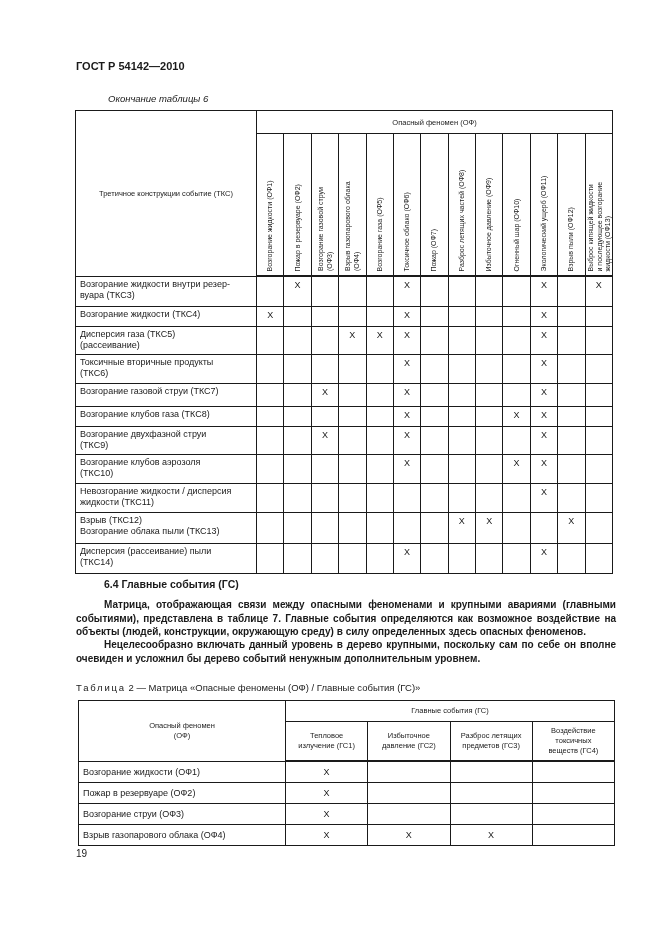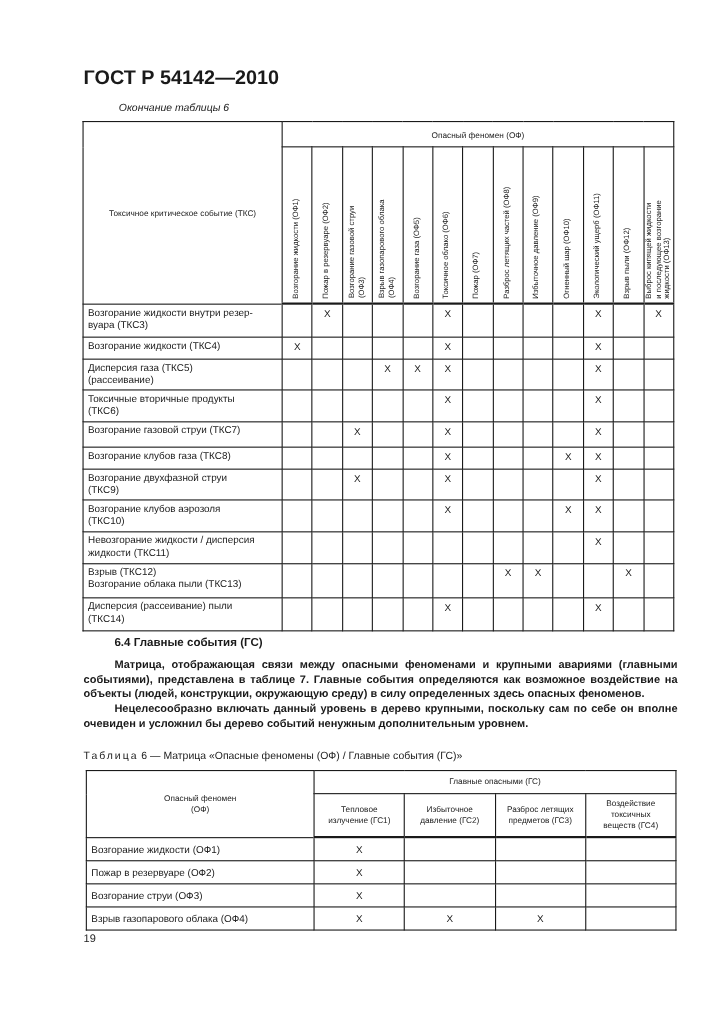--- a/index.html
+++ b/index.html
@@ -1,18 +1,18 @@
 <!DOCTYPE html>
 <html><head>
 <meta charset="utf-8">
 <style>
   html, body { margin: 0; padding: 0; background: #ffffff; }
   body { width: 661px; height: 936px; position: relative; overflow: hidden;
          font-family: "Liberation Sans", sans-serif; color: #1a1a1a; }
-  .doc-title { position: absolute; left: 76px; top: 60px; font-size: 18px; font-weight: bold; }
+  .doc-title { position: absolute; left: 76px; top: 60px; font-size: 11px; font-weight: bold; }
   .cont-caption { position: absolute; left: 76px; top: 93px; font-size: 9.5px; font-style: italic; margin-left: 32px; }
   table { border-collapse: collapse; position: absolute; table-layout: fixed; }
   td, th { border: 1px solid #1a1a1a; padding: 0; font-weight: normal; }
   #t6 { left: 75px; top: 110px; width: 538px; }
   #t6 th.tks-head { width: 180px; font-size: 7.5px; text-align: center; vertical-align: middle; }
   #t6 th.of-group { height: 22px; font-size: 7.5px; text-align: center; }
   #t6 th.vhead { width: 25px; height: 141px; vertical-align: bottom; position: relative; }
   #t6 th.vhead.wide { width: 58px; }
   #t6 thead tr:last-child th { border-bottom: 2px solid #1a1a1a; }
   .vtext { position: absolute; left: 50%; bottom: 4px; transform-origin: left bottom;
@@ -40,21 +40,21 @@
 </style>
 </head>
 <body>
 
 <div class="doc-title">ГОСТ Р 54142—2010</div>
 <div class="cont-caption">Окончание таблицы 6</div>
 
 <table id="t6">
   <thead>
     <tr>
-      <th class="tks-head" rowspan="2">Токсичное критическое событие (ТКС)</th>
+      <th class="tks-head" rowspan="2">Третичное конструкции событие (ТКС)</th>
       <th class="of-group" colspan="13">Опасный феномен (ОФ)</th>
     </tr>
     <tr id="t6-colheads">
         <th class="vhead">
           <span class="vtext">Возгорание жидкости (ОФ1)</span>
         </th>
         <th class="vhead">
           <span class="vtext">Пожар в резервуаре (ОФ2)</span>
         </th>
         <th class="vhead">
@@ -269,27 +269,27 @@
         <td class="mark"></td>
         <td class="mark"></td>
       </tr>
     </tbody>
 </table>
 
 <div class="sec-head">6.4 Главные события (ГС)</div>
 <div class="para" id="p1"><span class="indent"></span><span>Матрица, отображающая связи между опасными феноменами и крупными авариями (главными событиями), представлена в таблице 7. Главные события определяются как возможное воздействие на объекты (людей, конструкции, окружающую среду) в силу определенных здесь опасных феноменов.</span></div>
 <div class="para" id="p2"><span class="indent"></span><span>Нецелесообразно включать данный уровень в дерево крупными, поскольку сам по себе он вполне очевиден и усложнил бы дерево событий ненужным дополнительным уровнем.</span></div>
 
-<div class="t7-caption"><span class="spaced">Таблица</span> <span>6 — Матрица «Опасные феномены (ОФ) / Главные события (ГС)»</span></div>
+<div class="t7-caption"><span class="spaced">Таблица</span> <span>2 — Матрица «Опасные феномены (ОФ) / Главные события (ГС)»</span></div>
 
 <table id="t7">
   <thead>
     <tr>
       <th class="of-head" rowspan="2"><span id="t7-rowhead">Опасный феномен<br>(ОФ)</span></th>
-      <th class="gs-group" colspan="4">Главные опасными (ГС)</th>
+      <th class="gs-group" colspan="4">Главные события (ГС)</th>
     </tr>
     <tr id="t7-colheads">
         <th class="gs">Тепловое<br>излучение (ГС1)</th>
         <th class="gs">Избыточное<br>давление (ГС2)</th>
         <th class="gs">Разброс летящих<br>предметов (ГС3)</th>
         <th class="gs">Воздействие<br>токсичных<br>веществ (ГС4)</th>
       </tr>
   </thead>
   <tbody id="t7-body">
       <tr>

